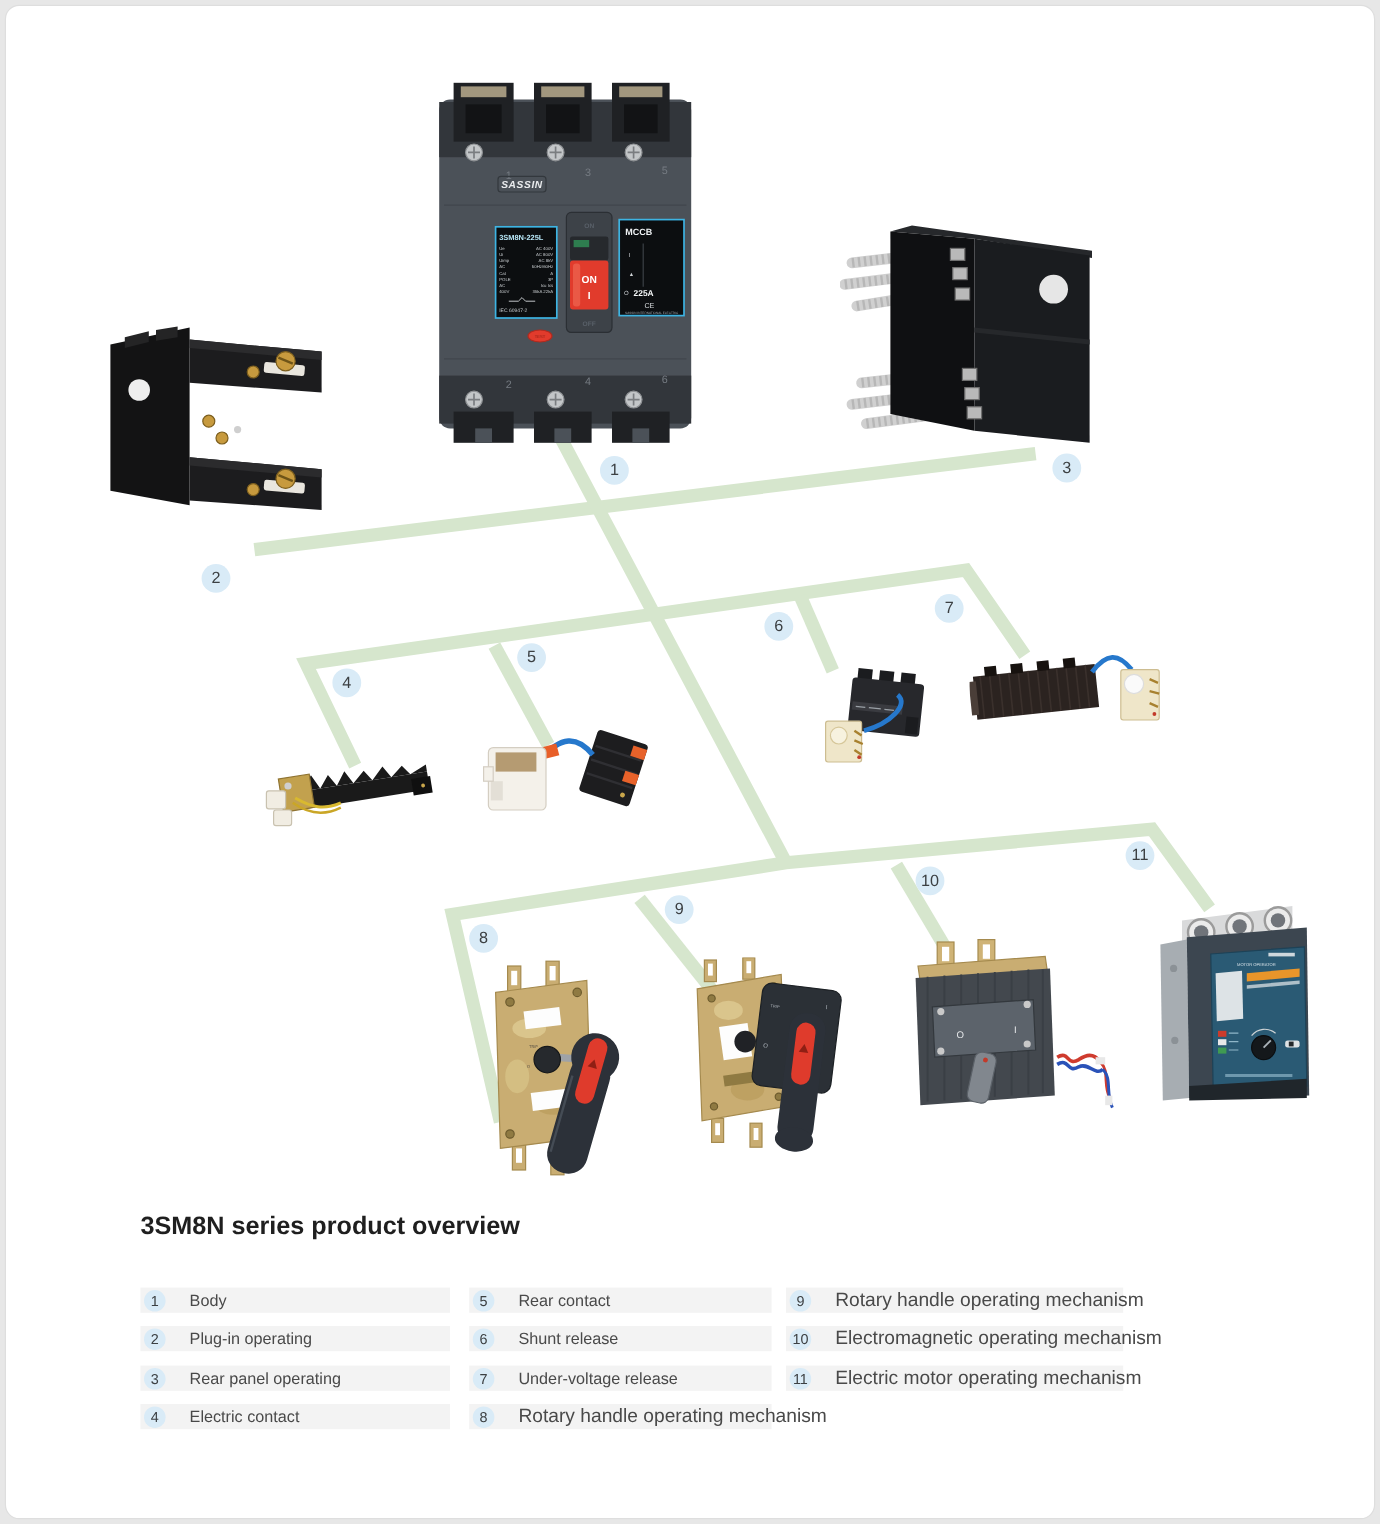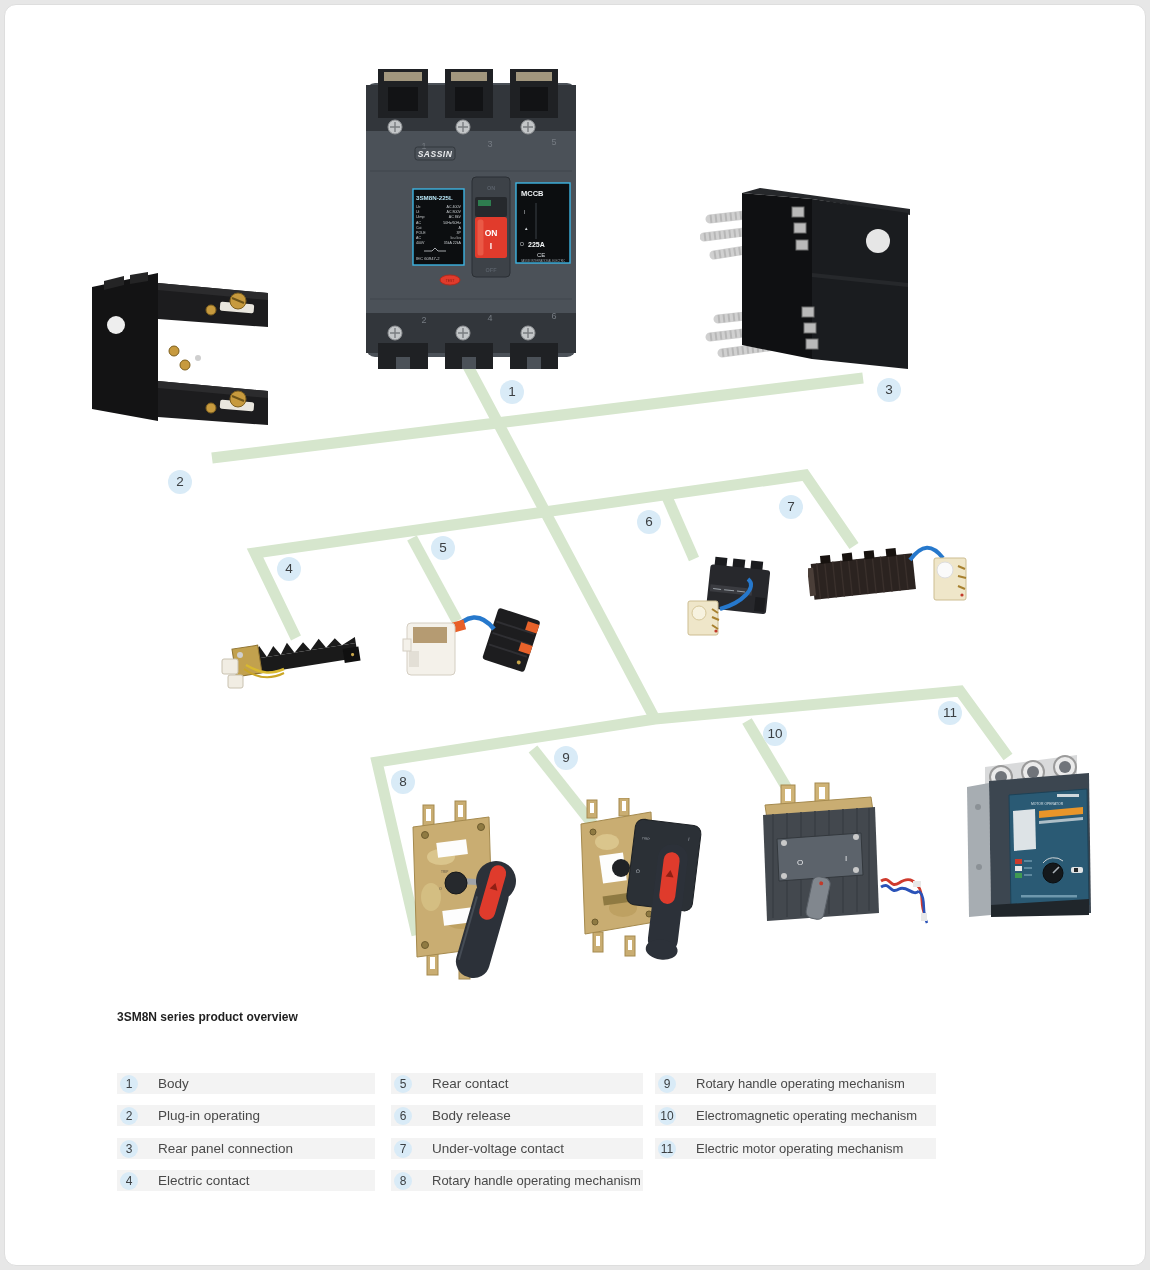--- a/index.html
+++ b/index.html
@@ -2,26 +2,26 @@
 <html><head>
 <meta charset="utf-8">
 <style>
   html,body{margin:0;padding:0;background:#eaeaea;font-family:"Liberation Sans",sans-serif;}
   #frame{position:relative;width:1150px;height:1270px;background:#e7e7e7;overflow:hidden;}
   #card{position:absolute;left:4px;top:4px;right:4px;bottom:4px;background:#ffffff;border-radius:12px;border:1px solid #dedede;}
   .layer{position:absolute;left:0;top:0;width:1150px;height:1270px;pointer-events:none;}
   .item{position:absolute;}
   .badge{position:absolute;width:24px;height:24px;border-radius:50%;background:#d9ebf7;color:#3c4043;
          font-size:13.5px;line-height:24px;text-align:center;}
-  #title{position:absolute;left:112px;top:1005px;font-size:12px;font-weight:bold;color:#1f1f1f;}
+  #title{position:absolute;left:112px;top:1005px;font-size:21px;font-weight:bold;color:#1f1f1f;}
   .lbar{position:absolute;height:21px;background:#f3f3f3;display:flex;align-items:center;}
   .lnum{width:18px;height:18px;border-radius:50%;background:#d9ebf7;color:#3c4043;font-size:12px;
         line-height:18px;text-align:center;margin-left:3px;flex:0 0 18px;}
   .llabel{margin-left:20px;font-size:13.5px;color:#494949;white-space:nowrap;}
-  .llabel.small{font-size:13px;}
+  .llabel.small{font-size:16px;}
   svg text{font-family:"Liberation Sans",sans-serif;}
 </style>
 </head>
 <body>
 
 <div id="frame">
 <div id="card">
 
   <svg class="layer" viewBox="0 0 1150 1270" fill="none" stroke="#d6e6cd" stroke-width="11" stroke-linejoin="miter">
     <line x1="207" y1="453" x2="858" y2="373"></line>
@@ -429,38 +429,38 @@
   <div class="lbar" style="left:112px;top:1068px;width:258px">
     <span class="lnum">1</span>
     <span class="llabel">Body</span>
   </div>
   <div class="lbar" style="left:112px;top:1100px;width:258px">
     <span class="lnum">2</span>
     <span class="llabel">Plug-in operating</span>
   </div>
   <div class="lbar" style="left:112px;top:1133px;width:258px">
     <span class="lnum">3</span>
-    <span class="llabel">Rear panel connection</span>
+    <span class="llabel">Rear panel operating</span>
   </div>
   <div class="lbar" style="left:112px;top:1165px;width:258px">
     <span class="lnum">4</span>
     <span class="llabel">Electric contact</span>
   </div>
 
   <div class="lbar" style="left:386px;top:1068px;width:252px">
     <span class="lnum">5</span>
     <span class="llabel">Rear contact</span>
   </div>
   <div class="lbar" style="left:386px;top:1100px;width:252px">
     <span class="lnum">6</span>
-    <span class="llabel">Body release</span>
+    <span class="llabel">Shunt release</span>
   </div>
   <div class="lbar" style="left:386px;top:1133px;width:252px">
     <span class="lnum">7</span>
-    <span class="llabel">Under-voltage contact</span>
+    <span class="llabel">Under-voltage release</span>
   </div>
   <div class="lbar" style="left:386px;top:1165px;width:252px">
     <span class="lnum">8</span>
     <span class="llabel small">Rotary handle operating mechanism</span>
   </div>
 
   <div class="lbar" style="left:650px;top:1068px;width:281px">
     <span class="lnum">9</span>
     <span class="llabel small">Rotary handle operating mechanism</span>
   </div>

